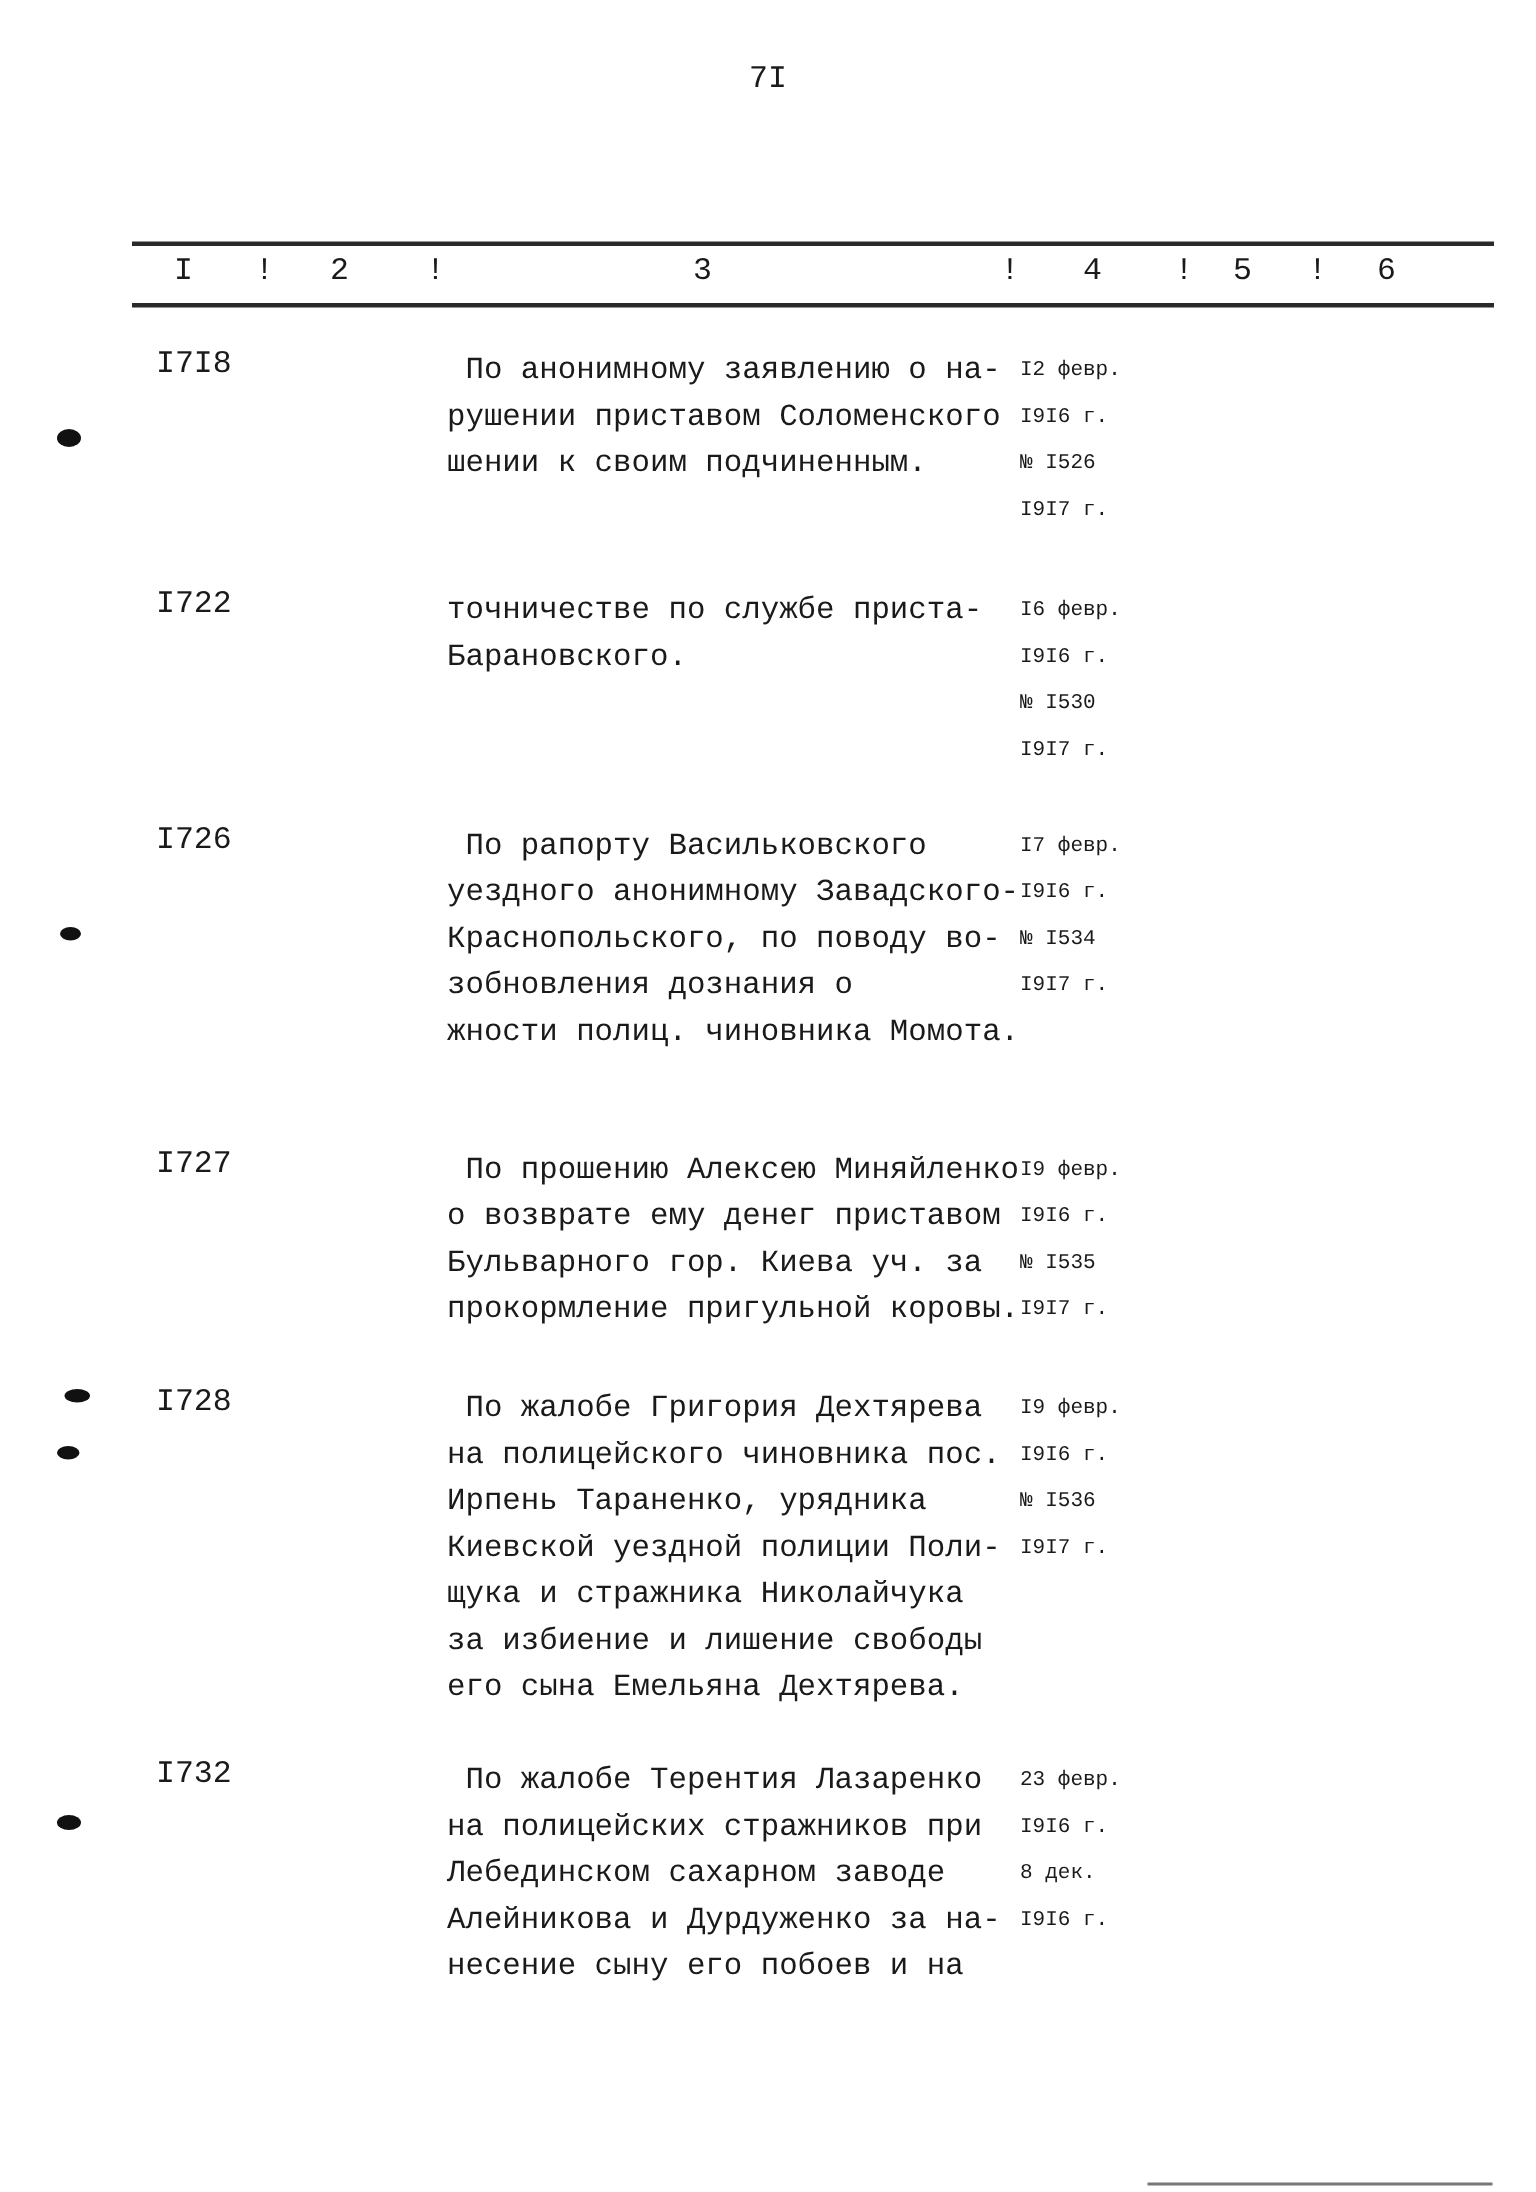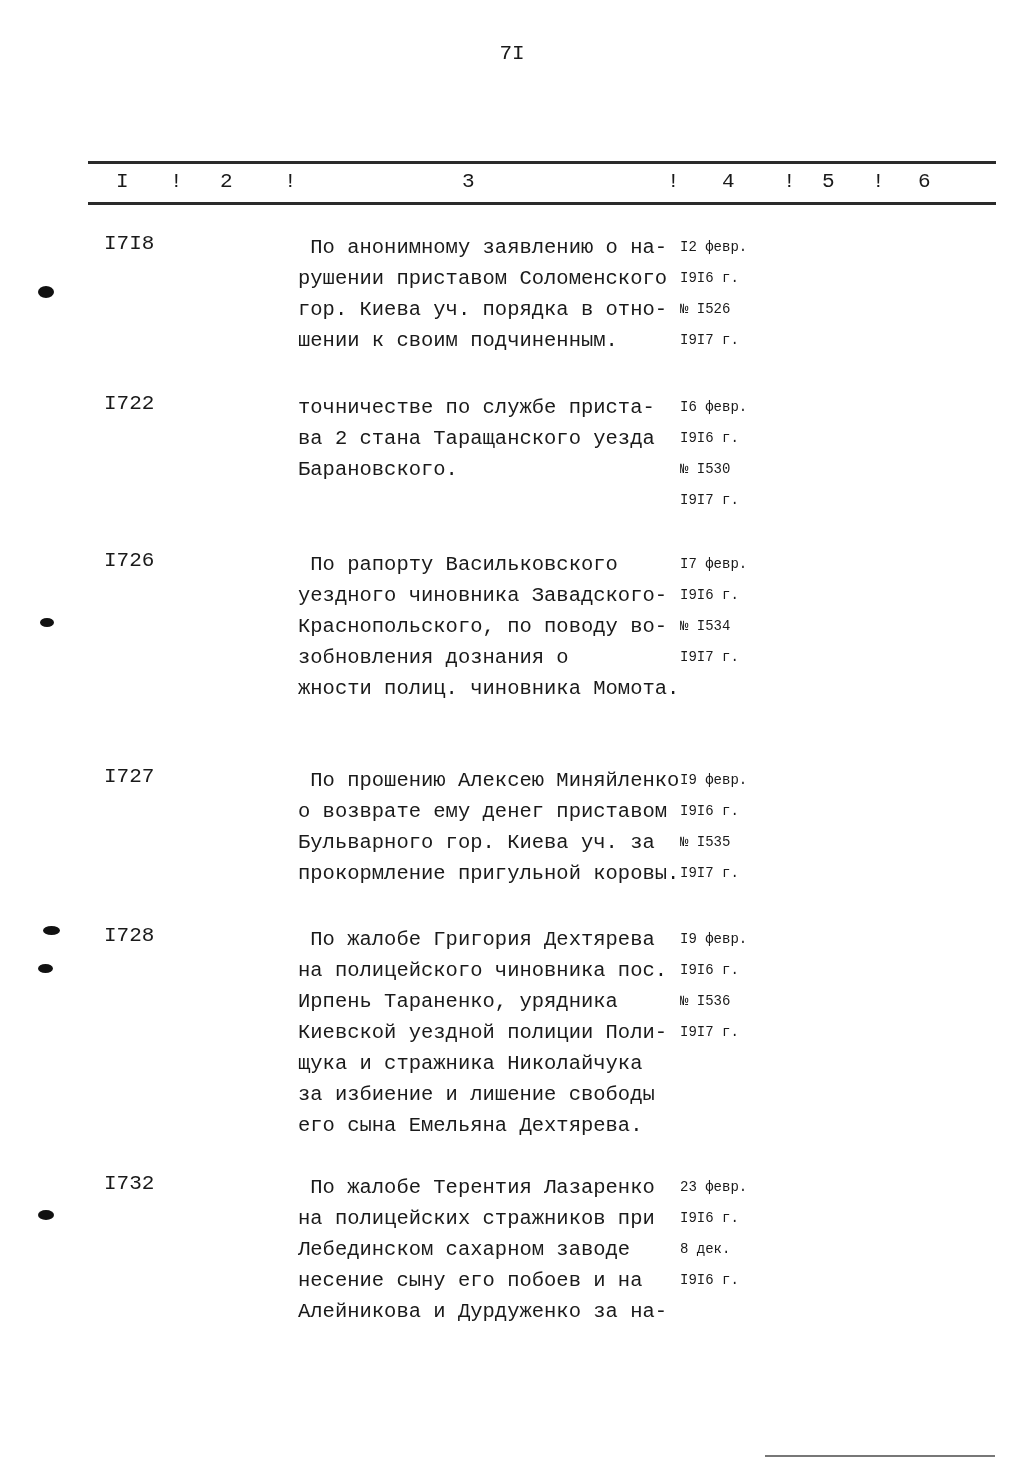--- a/index.html
+++ b/index.html
@@ -38,46 +38,46 @@
       <span class="header-cell" style="left: 783px;">!</span>
       <span class="header-cell" style="left: 822px;">5</span>
       <span class="header-cell" style="left: 872px;">!</span>
       <span class="header-cell" style="left: 918px;">6</span>
     </div>
   <div class="rule bottom"></div>
 
   <div id="entries">
       <div class="entry" style="top: 232px;">
         <div class="num">I7I8</div>
-        <div class="desc"><span class="line"> По анонимному заявлению о на-</span><span class="line">рушении приставом Соломенского</span><span class="line">гор. Киева уч. порядка в отно-</span><span class="line">шении к своим подчиненным.</span></div>
+        <div class="desc"><span class="line"> По анонимному заявлению о на-</span><span class="line">рушении приставом Соломенского</span><span class="line">шении к своим подчиненным.</span></div>
         <div class="dates"><span class="line">I2 февр.</span><span class="line">I9I6 г.</span><span class="line">№ I526</span><span class="line">I9I7 г.</span></div>
       </div>
       <div class="entry" style="top: 392px;">
         <div class="num">I722</div>
-        <div class="desc"><span class="line">точничестве по службе приста-</span><span class="line">ва 2 стана Таращанского уезда</span><span class="line">Барановского.</span></div>
+        <div class="desc"><span class="line">точничестве по службе приста-</span><span class="line">Барановского.</span></div>
         <div class="dates"><span class="line">I6 февр.</span><span class="line">I9I6 г.</span><span class="line">№ I530</span><span class="line">I9I7 г.</span></div>
       </div>
       <div class="entry" style="top: 549px;">
         <div class="num">I726</div>
-        <div class="desc"><span class="line"> По рапорту Васильковского</span><span class="line">уездного чиновника Завадского-</span><span class="line">Краснопольского, по поводу во-</span><span class="line">зобновления дознания о</span><span class="line">жности полиц. чиновника Момота.</span></div>
+        <div class="desc"><span class="line"> По рапорту Васильковского</span><span class="line">уездного анонимному Завадского-</span><span class="line">Краснопольского, по поводу во-</span><span class="line">зобновления дознания о</span><span class="line">жности полиц. чиновника Момота.</span></div>
         <div class="dates"><span class="line">I7 февр.</span><span class="line">I9I6 г.</span><span class="line">№ I534</span><span class="line">I9I7 г.</span></div>
       </div>
       <div class="entry" style="top: 765px;">
         <div class="num">I727</div>
         <div class="desc"><span class="line"> По прошению Алексею Миняйленко</span><span class="line">о возврате ему денег приставом</span><span class="line">Бульварного гор. Киева уч. за</span><span class="line">прокормление пригульной коровы.</span></div>
         <div class="dates"><span class="line">I9 февр.</span><span class="line">I9I6 г.</span><span class="line">№ I535</span><span class="line">I9I7 г.</span></div>
       </div>
       <div class="entry" style="top: 924px;">
         <div class="num">I728</div>
         <div class="desc"><span class="line"> По жалобе Григория Дехтярева</span><span class="line">на полицейского чиновника пос.</span><span class="line">Ирпень Тараненко, урядника</span><span class="line">Киевской уездной полиции Поли-</span><span class="line">щука и стражника Николайчука</span><span class="line">за избиение и лишение свободы</span><span class="line">его сына Емельяна Дехтярева.</span></div>
         <div class="dates"><span class="line">I9 февр.</span><span class="line">I9I6 г.</span><span class="line">№ I536</span><span class="line">I9I7 г.</span></div>
       </div>
       <div class="entry" style="top: 1172px;">
         <div class="num">I732</div>
-        <div class="desc"><span class="line"> По жалобе Терентия Лазаренко</span><span class="line">на полицейских стражников при</span><span class="line">Лебединском сахарном заводе</span><span class="line">несение сыну его побоев и на</span><span class="line">Алейникова и Дурдуженко за на-</span></div>
+        <div class="desc"><span class="line"> По жалобе Терентия Лазаренко</span><span class="line">на полицейских стражников при</span><span class="line">Лебединском сахарном заводе</span><span class="line">Алейникова и Дурдуженко за на-</span><span class="line">несение сыну его побоев и на</span></div>
         <div class="dates"><span class="line">23 февр.</span><span class="line">I9I6 г.</span><span class="line">8 дек.</span><span class="line">I9I6 г.</span></div>
       </div>
     </div>
 
   <div class="blot" style="left:38px;top:286px;width:16px;height:12px;"></div>
   <div class="blot" style="left:40px;top:618px;width:14px;height:9px;"></div>
   <div class="blot" style="left:43px;top:926px;width:17px;height:9px;"></div>
   <div class="blot" style="left:38px;top:964px;width:15px;height:9px;"></div>
   <div class="blot" style="left:38px;top:1210px;width:16px;height:10px;"></div>
 

